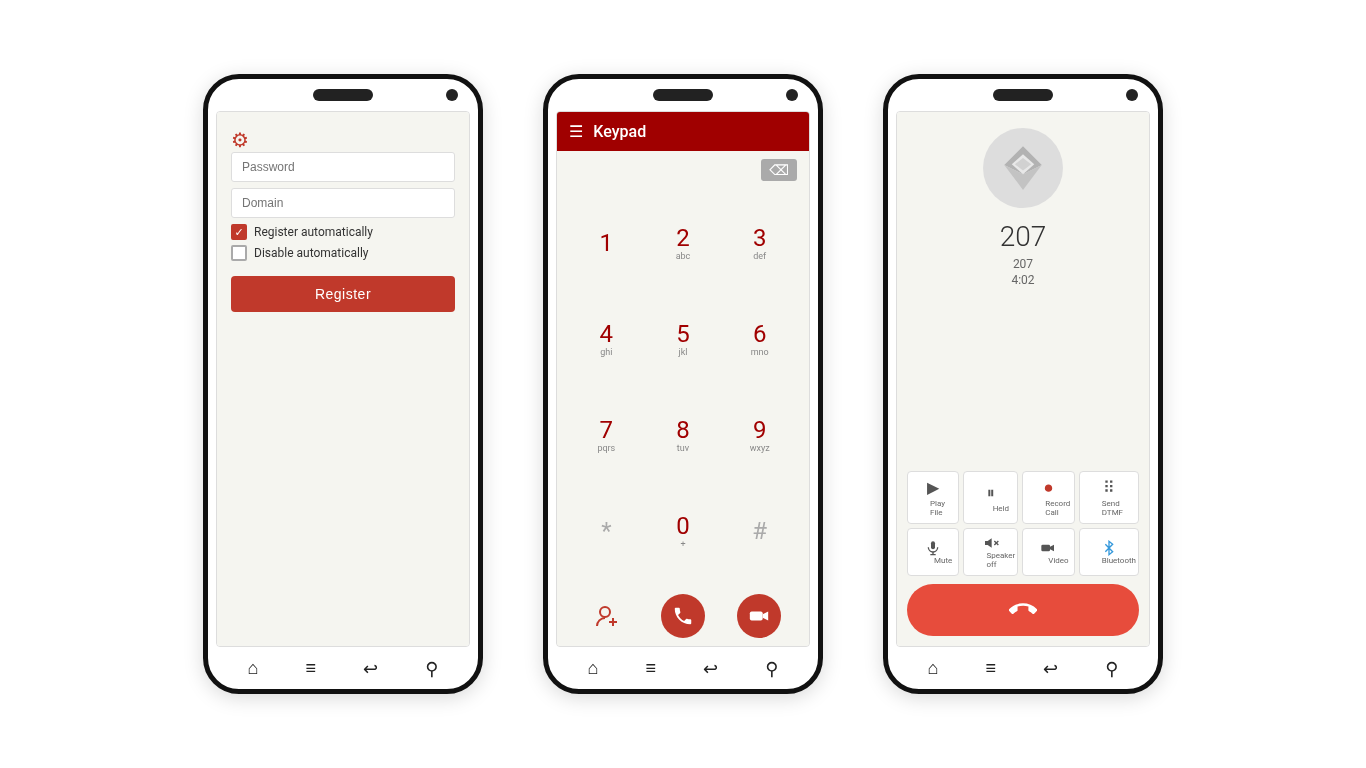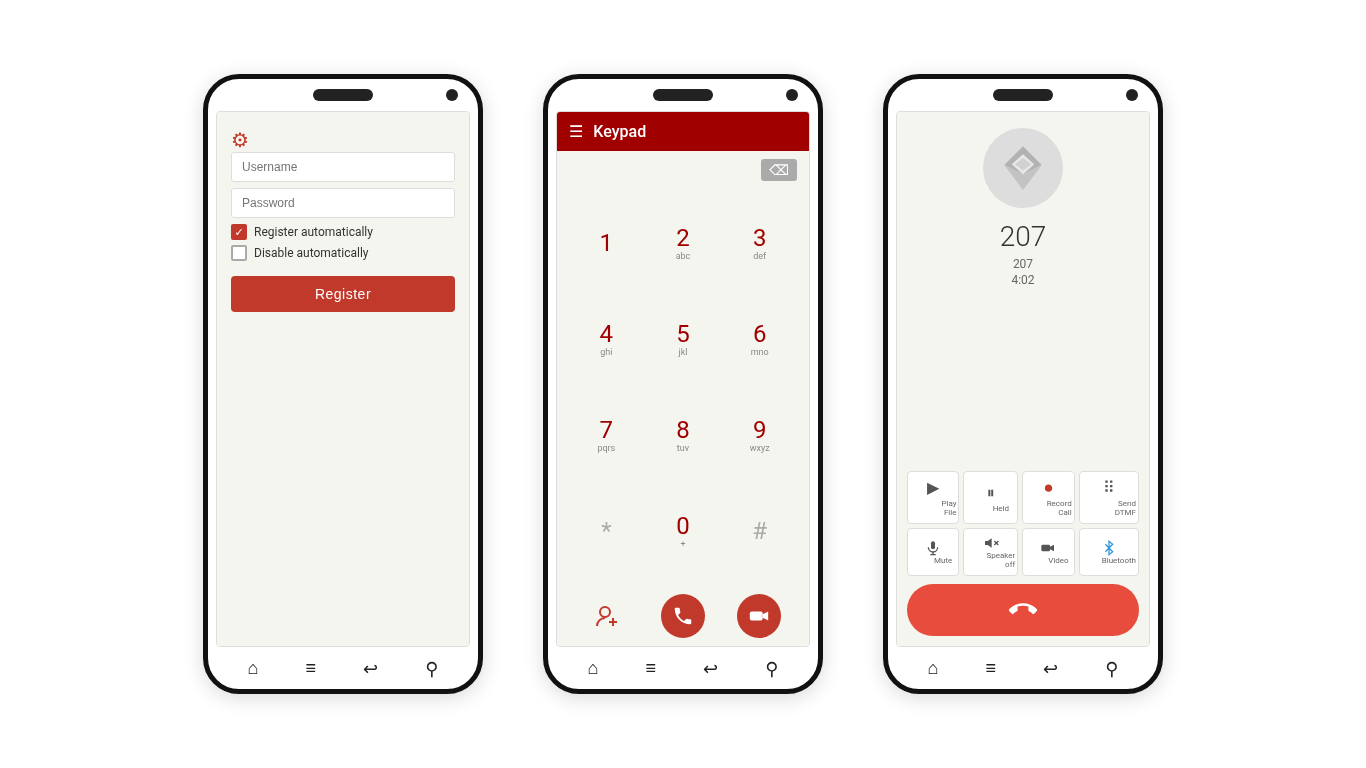--- a/index.html
+++ b/index.html
@@ -318,21 +318,21 @@
       cursor: pointer;
     }
     .ctrl-icon {
       font-size: 16px;
       color: #555;
       margin-bottom: 2px;
     }
     .ctrl-label {
       font-size: 8px;
       color: #666;
-      text-align: right;
+      text-align: left;
       padding-left: 20px;
     }
     .hangup-btn {
       width: 100%;
       background: #e74c3c;
       border: none;
       border-radius: 30px;
       padding: 12px;
       display: flex;
       align-items: center;
@@ -348,22 +348,22 @@
 <div class="phones-container">
 
   <div class="phone">
     <div class="phone-top-bar">
       <div class="phone-speaker"></div>
       <div class="phone-camera"></div>
     </div>
     <div class="phone-screen">
       <div class="phone1-screen">
         <div class="settings-gear">⚙</div>
-        <input class="input-field" type="text" placeholder="Username" style="">
         <input class="input-field" type="password" placeholder="Password" style="">
+        <input class="input-field" type="text" placeholder="Domain" style="">
         <div class="checkbox-row">
           <div class="checkbox-box">
             <span class="checkbox-check">✓</span>
           </div>
           <span class="checkbox-label">Register automatically</span>
         </div>
         <div class="checkbox-row">
           <div class="checkbox-box unchecked"></div>
           <span class="checkbox-label">Disable automatically</span>
         </div>

